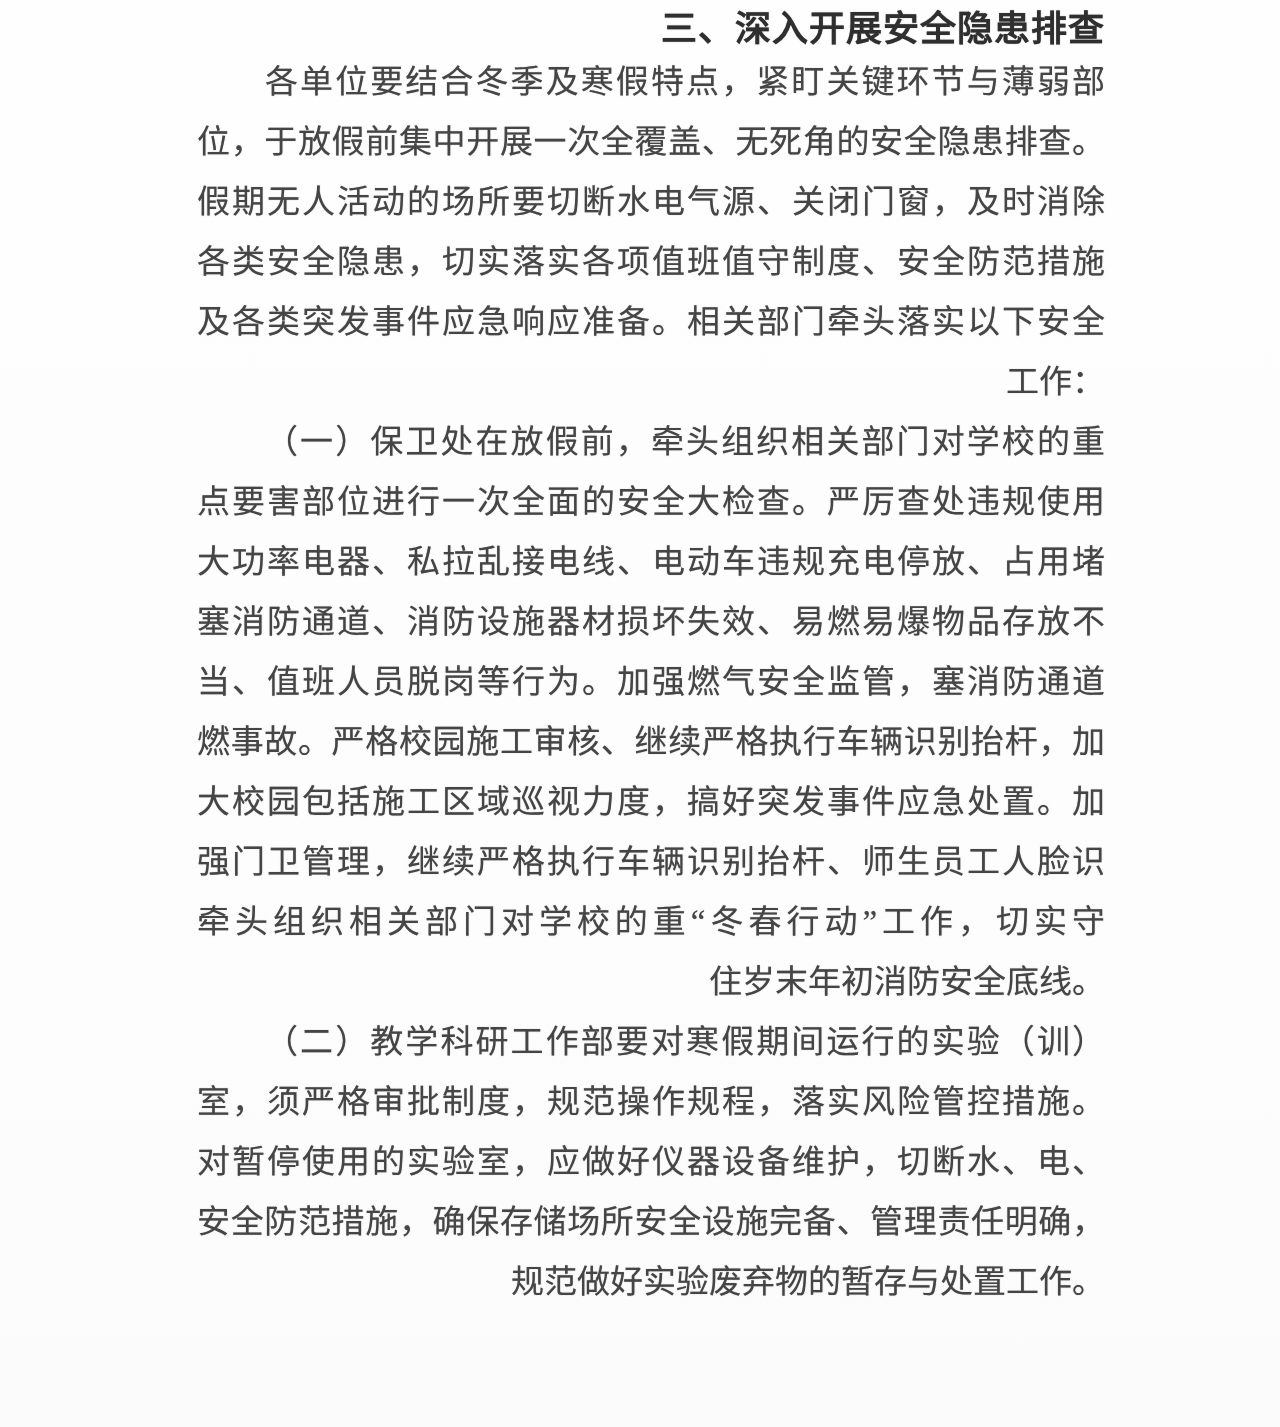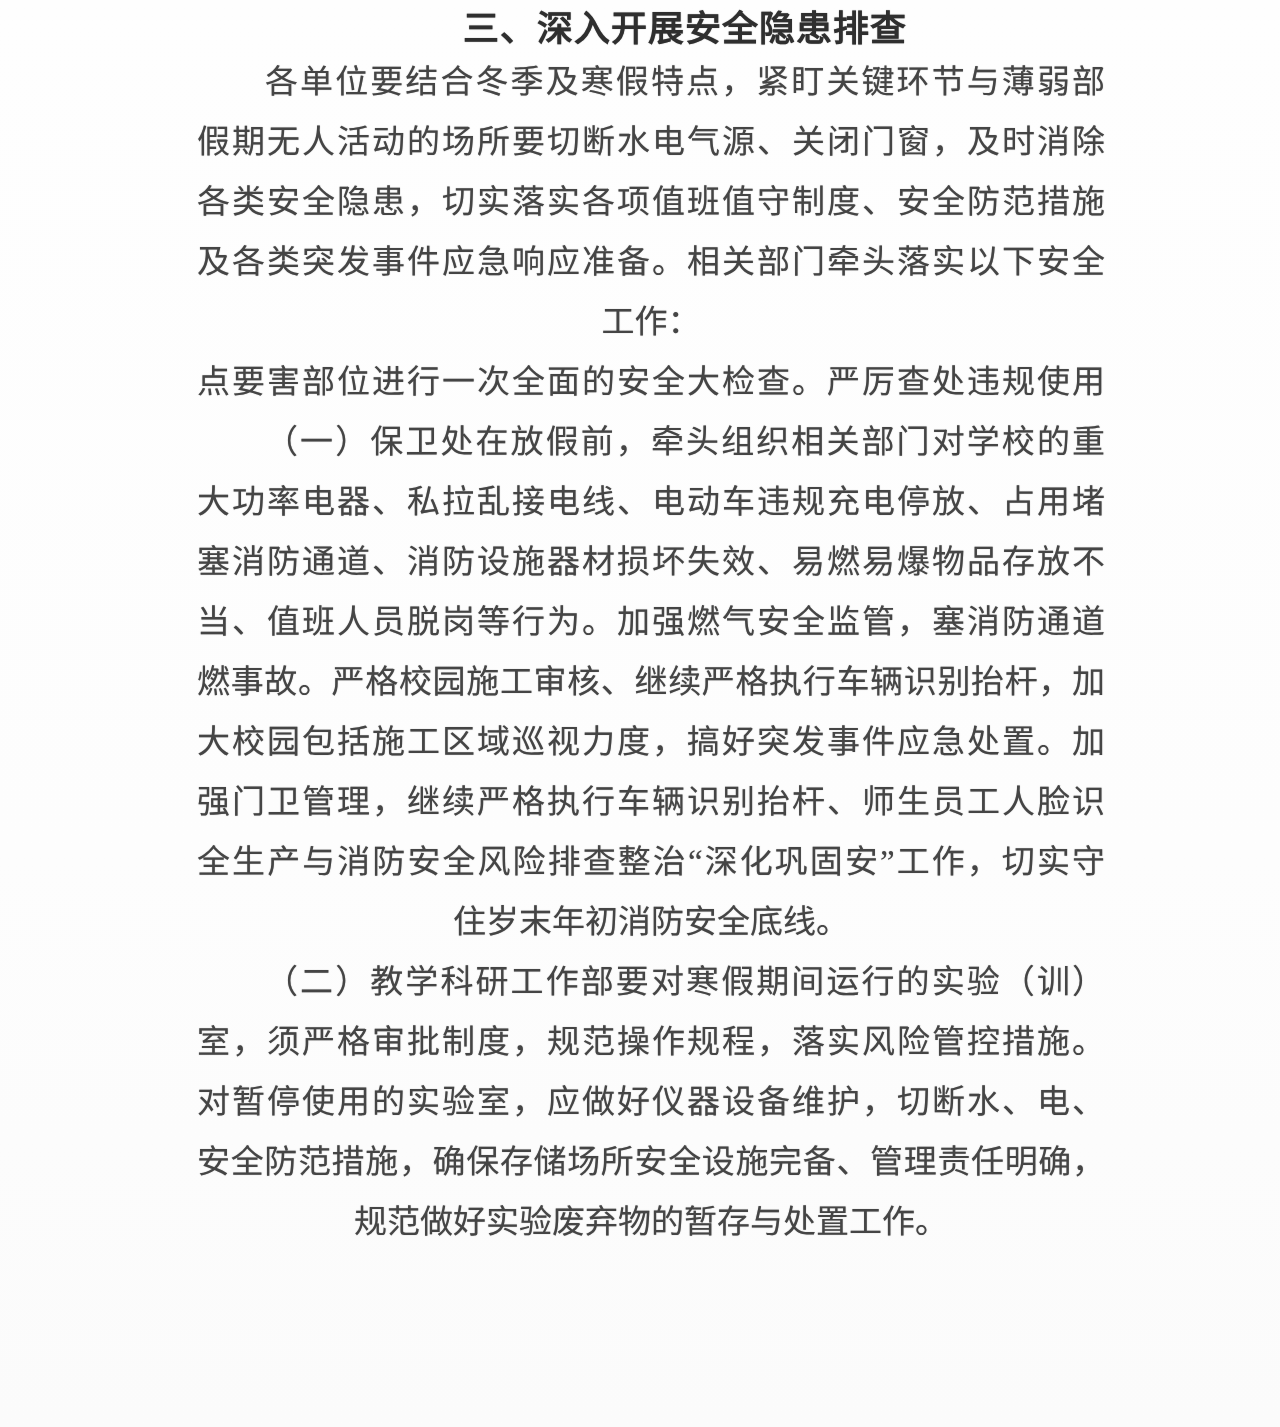--- a/index.html
+++ b/index.html
@@ -20,21 +20,21 @@
     top: 6px;
     width: 908px;
     font-family: "Liberation Serif", "DejaVu Serif", serif;
     color: #454545;
     text-shadow: 0 0 1px rgba(80, 80, 80, 0.55);
   }
   .line {
     font-size: 33px;
     line-height: 60px;
     height: 60px;
-    text-align: center;
+    text-align: right;
   }
   
   .stretch {
     text-align: justify;
     text-align-last: justify;
     text-justify: inter-character;
   }
   
   .indent {
     padding-left: 68px;
@@ -50,33 +50,34 @@
     text-shadow: 0 0 1px rgba(40, 40, 40, 0.6);
   }
 </style>
 </head>
 <body>
 
 <div class="page">
   <div class="content">
     <div class="line heading indent">三、深入开展安全隐患排查</div>
     <div class="line indent stretch">各单位要结合冬季及寒假特点，紧盯关键环节与薄弱部</div>
+    <div class="line stretch">位，于放假前集中开展一次全覆盖、无死角的安全隐患排查。</div>
     <div class="line stretch">假期无人活动的场所要切断水电气源、关闭门窗，及时消除</div>
     <div class="line stretch">各类安全隐患，切实落实各项值班值守制度、安全防范措施</div>
     <div class="line stretch">及各类突发事件应急响应准备。相关部门牵头落实以下安全</div>
     <div class="line">工作：</div>
+    <div class="line indent stretch">（一）保卫处在放假前，牵头组织相关部门对学校的重</div>
     <div class="line stretch">点要害部位进行一次全面的安全大检查。严厉查处违规使用</div>
-    <div class="line indent stretch">（一）保卫处在放假前，牵头组织相关部门对学校的重</div>
     <div class="line stretch">大功率电器、私拉乱接电线、电动车违规充电停放、占用堵</div>
     <div class="line stretch">塞消防通道、消防设施器材损坏失效、易燃易爆物品存放不</div>
     <div class="line stretch">当、值班人员脱岗等行为。加强燃气安全监管，塞消防通道</div>
     <div class="line stretch">燃事故。严格校园施工审核、继续严格执行车辆识别抬杆，加</div>
     <div class="line stretch">大校园包括施工区域巡视力度，搞好突发事件应急处置。加</div>
     <div class="line stretch">强门卫管理，继续严格执行车辆识别抬杆、师生员工人脸识</div>
-    <div class="line stretch">全生产与消防安全风险排查整治“深化巩固安”工作，切实守</div>
+    <div class="line stretch">牵头组织相关部门对学校的重“冬春行动”工作，切实守</div>
     <div class="line">住岁末年初消防安全底线。</div>
     <div class="line indent stretch">（二）教学科研工作部要对寒假期间运行的实验（训）</div>
     <div class="line stretch">室，须严格审批制度，规范操作规程，落实风险管控措施。</div>
     <div class="line stretch">对暂停使用的实验室，应做好仪器设备维护，切断水、电、</div>
     <div class="line stretch">安全防范措施，确保存储场所安全设施完备、管理责任明确，</div>
     <div class="line">规范做好实验废弃物的暂存与处置工作。</div>
   </div>
 </div>
 
 </body></html>

